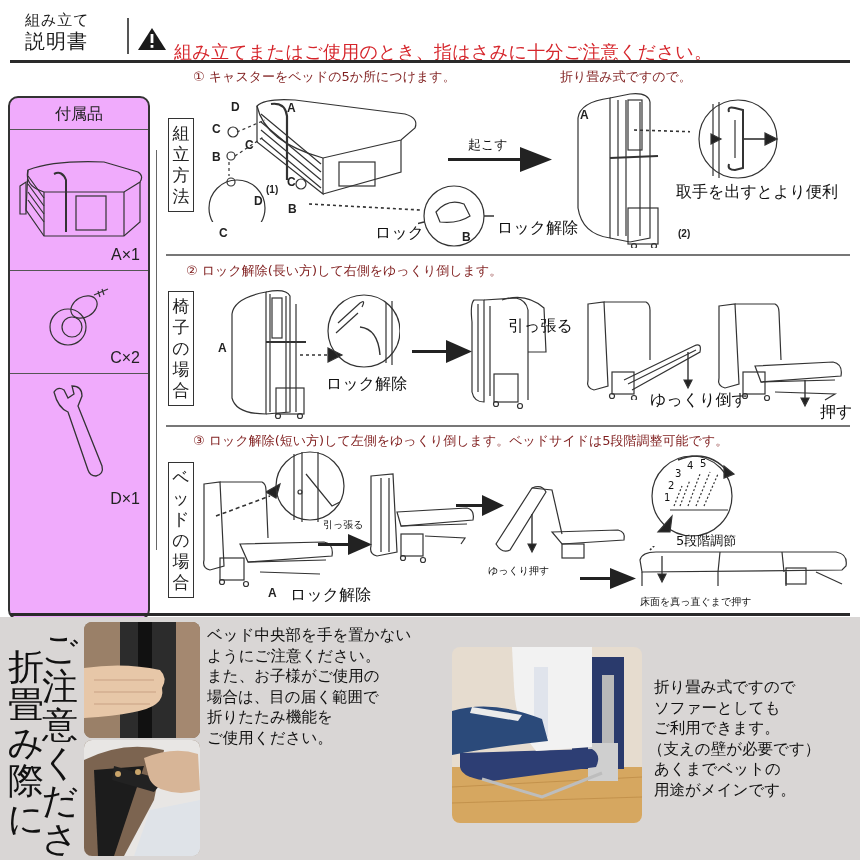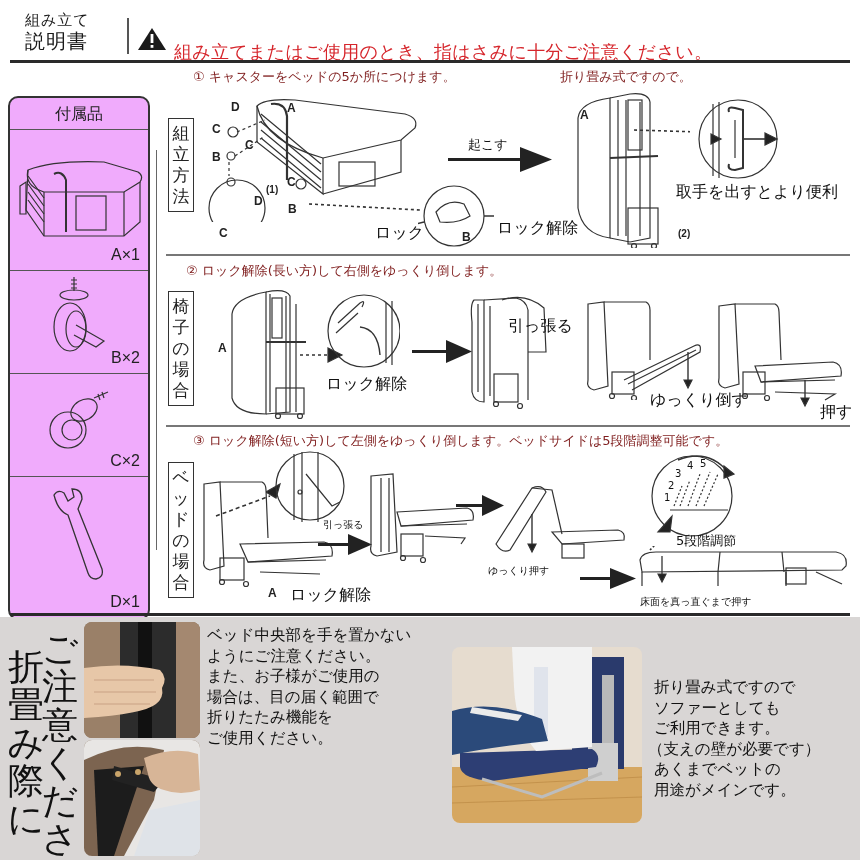--- a/index.html
+++ b/index.html
@@ -71,30 +71,20 @@
       <path d="M30 40 L30 84"></path>
         <path d="M110 40 L110 84"></path>
       <path d="M14 24 L30 46 M14 32 L30 54 M14 40 L30 62 M14 48 L30 70"></path>
       <rect x="62" y="44" width="30" height="34"></rect>
       <path d="M40 22 Q48 18 52 28 L52 80" stroke-width="2"></path>
       <path d="M6 34 L12 30 L12 62 L6 62Z"></path>
     </svg>
     <span class="acc-qty">A×1</span>
   </div>
 
-  <div class="acc-cell">
-    <svg style="left:36px;top:4px" width="70" height="80" viewBox="0 0 70 80" fill="none" stroke="#333" stroke-width="1.2">
-      <path d="M28 2 L28 16 M25 5 L31 5 M25 9 L31 9 M25 13 L31 13"></path>
-      <ellipse cx="28" cy="20" rx="14" ry="5"></ellipse>
-      <ellipse cx="24" cy="52" rx="16" ry="24"></ellipse>
-      <ellipse cx="30" cy="54" rx="10" ry="18"></ellipse>
-      <path d="M30 50 L58 66 L50 72 L28 60"></path>
-    </svg>
-    <span class="acc-qty">B×2</span>
-  </div>
 
   <div class="acc-cell">
     <svg style="left:36px;top:14px" width="70" height="70" viewBox="0 0 70 70" fill="none" stroke="#333" stroke-width="1.2">
       <path d="M48 10 L62 4 M52 6 L54 12 M56 4 L58 10"></path>
       <ellipse cx="38" cy="22" rx="14" ry="10" transform="rotate(-30 38 22)"></ellipse>
       <circle cx="22" cy="42" r="18"></circle>
       <circle cx="26" cy="42" r="10"></circle>
     </svg>
     <span class="acc-qty">C×2</span>
   </div>

